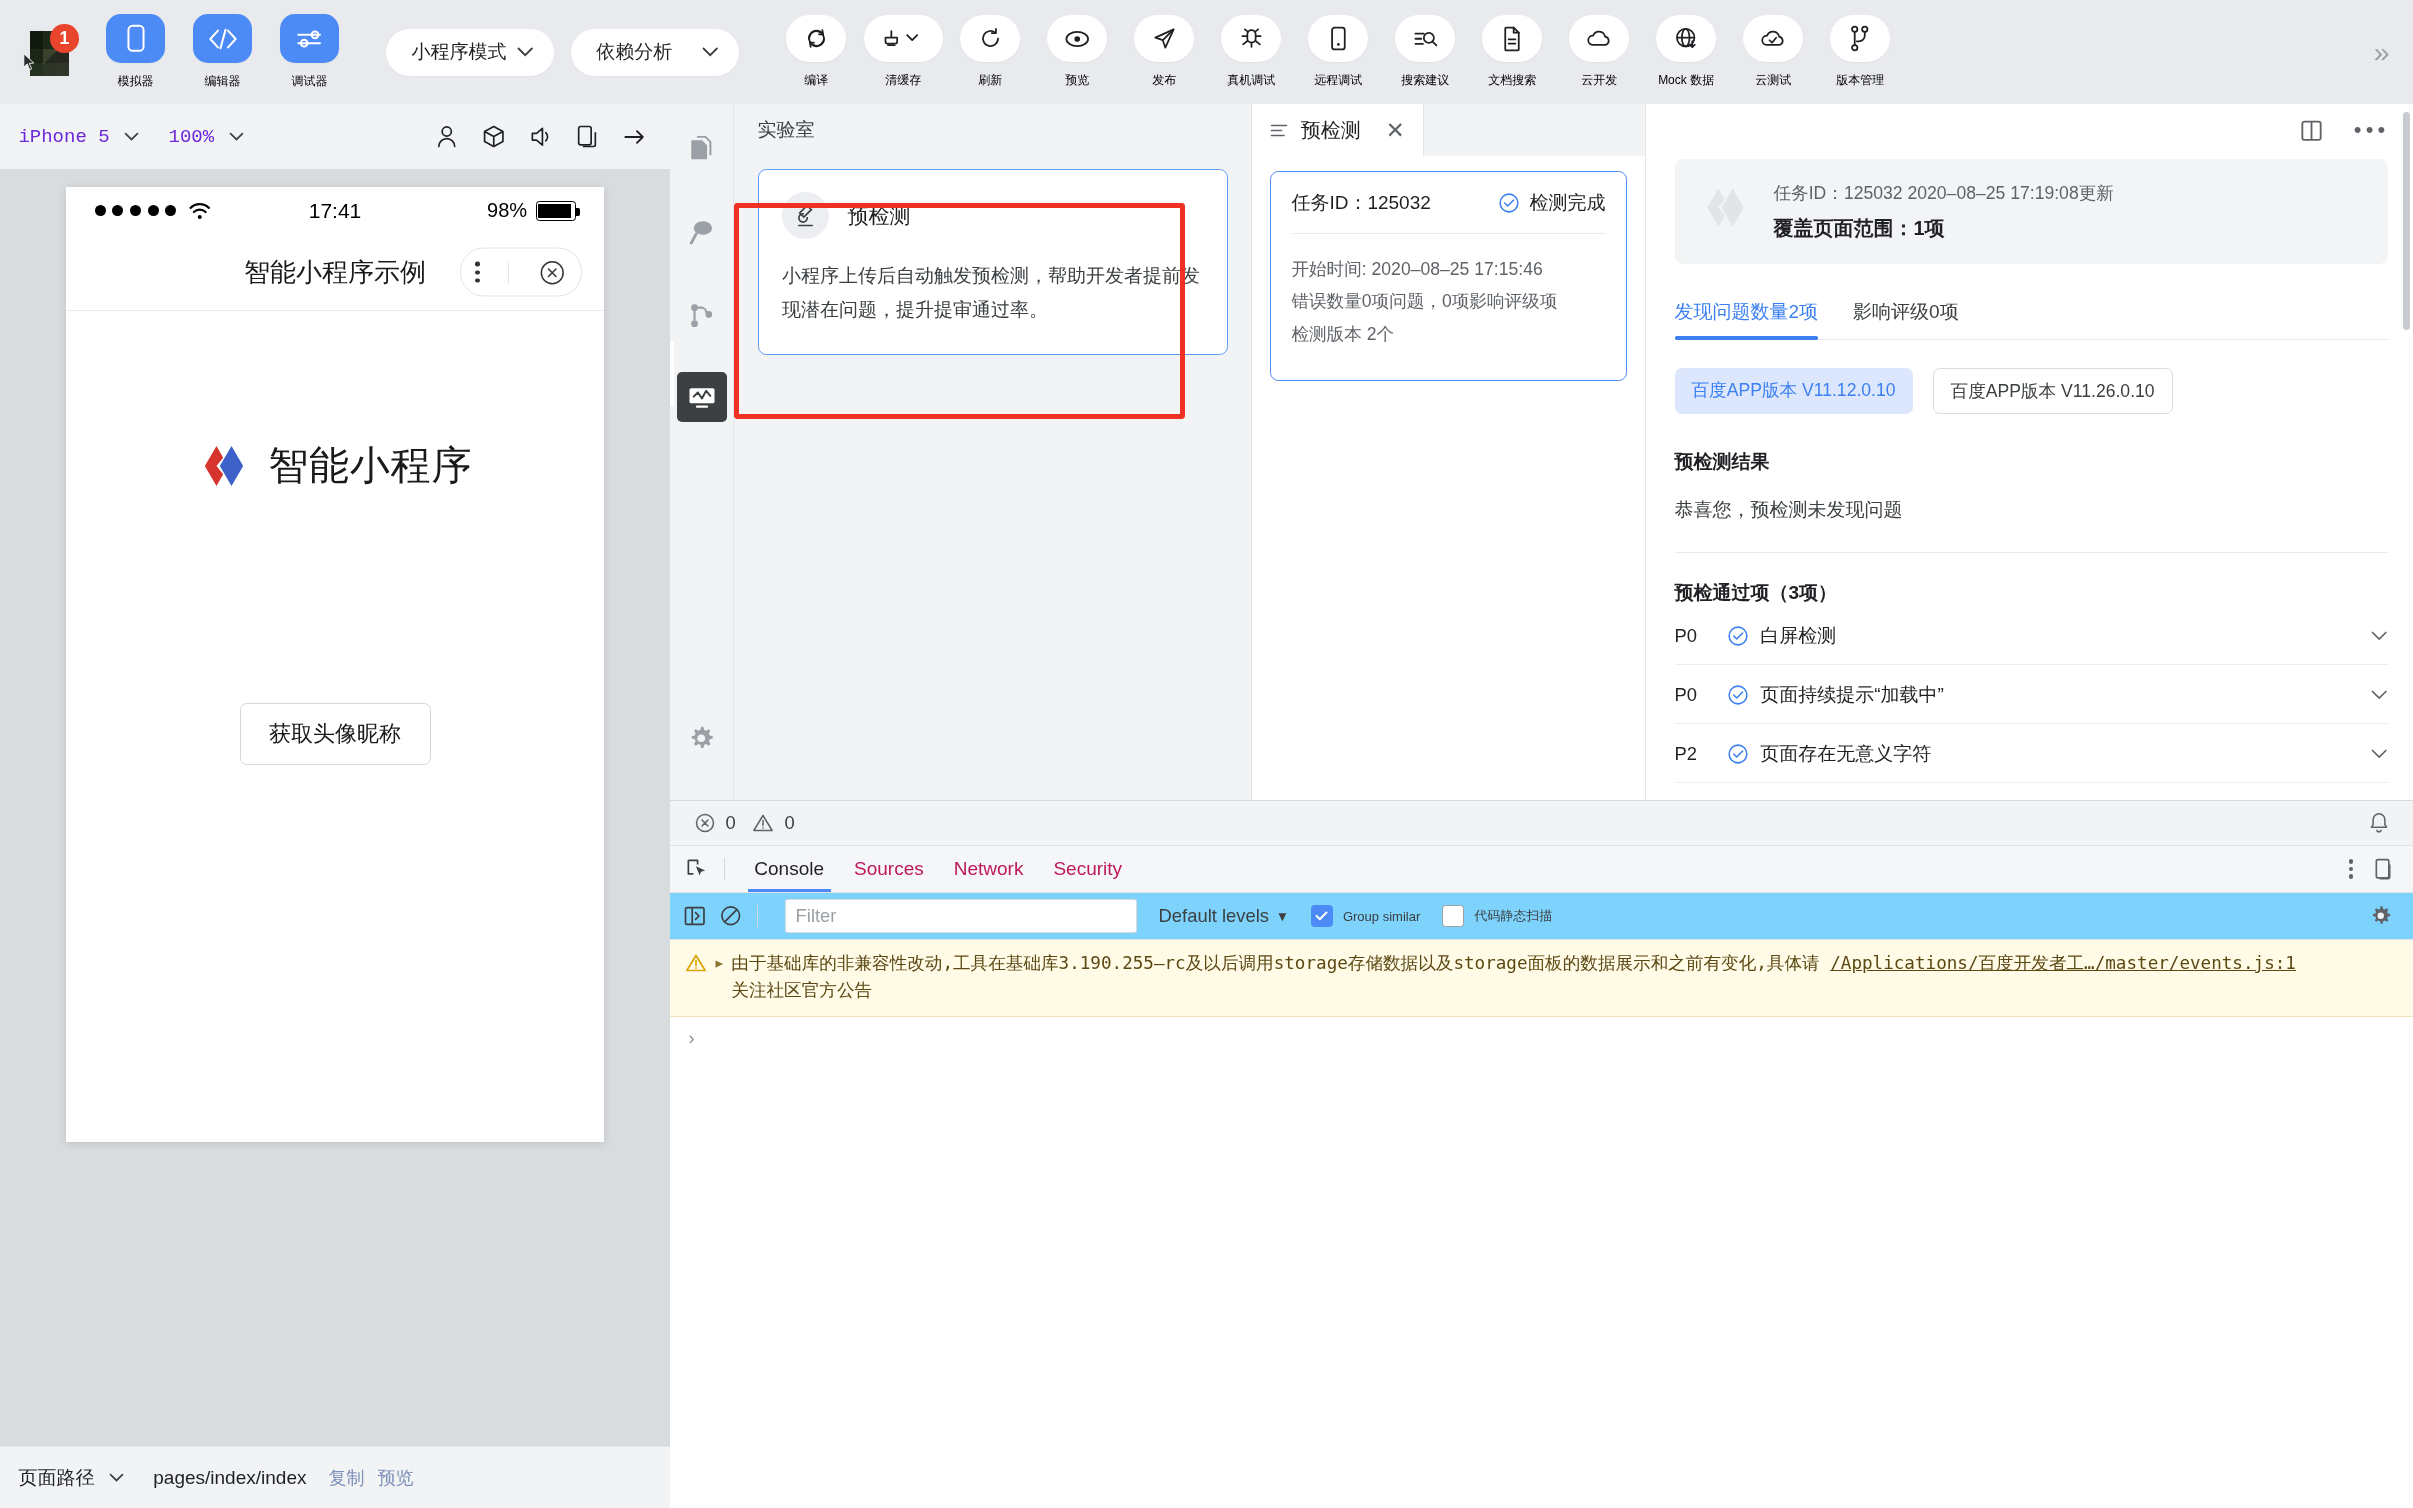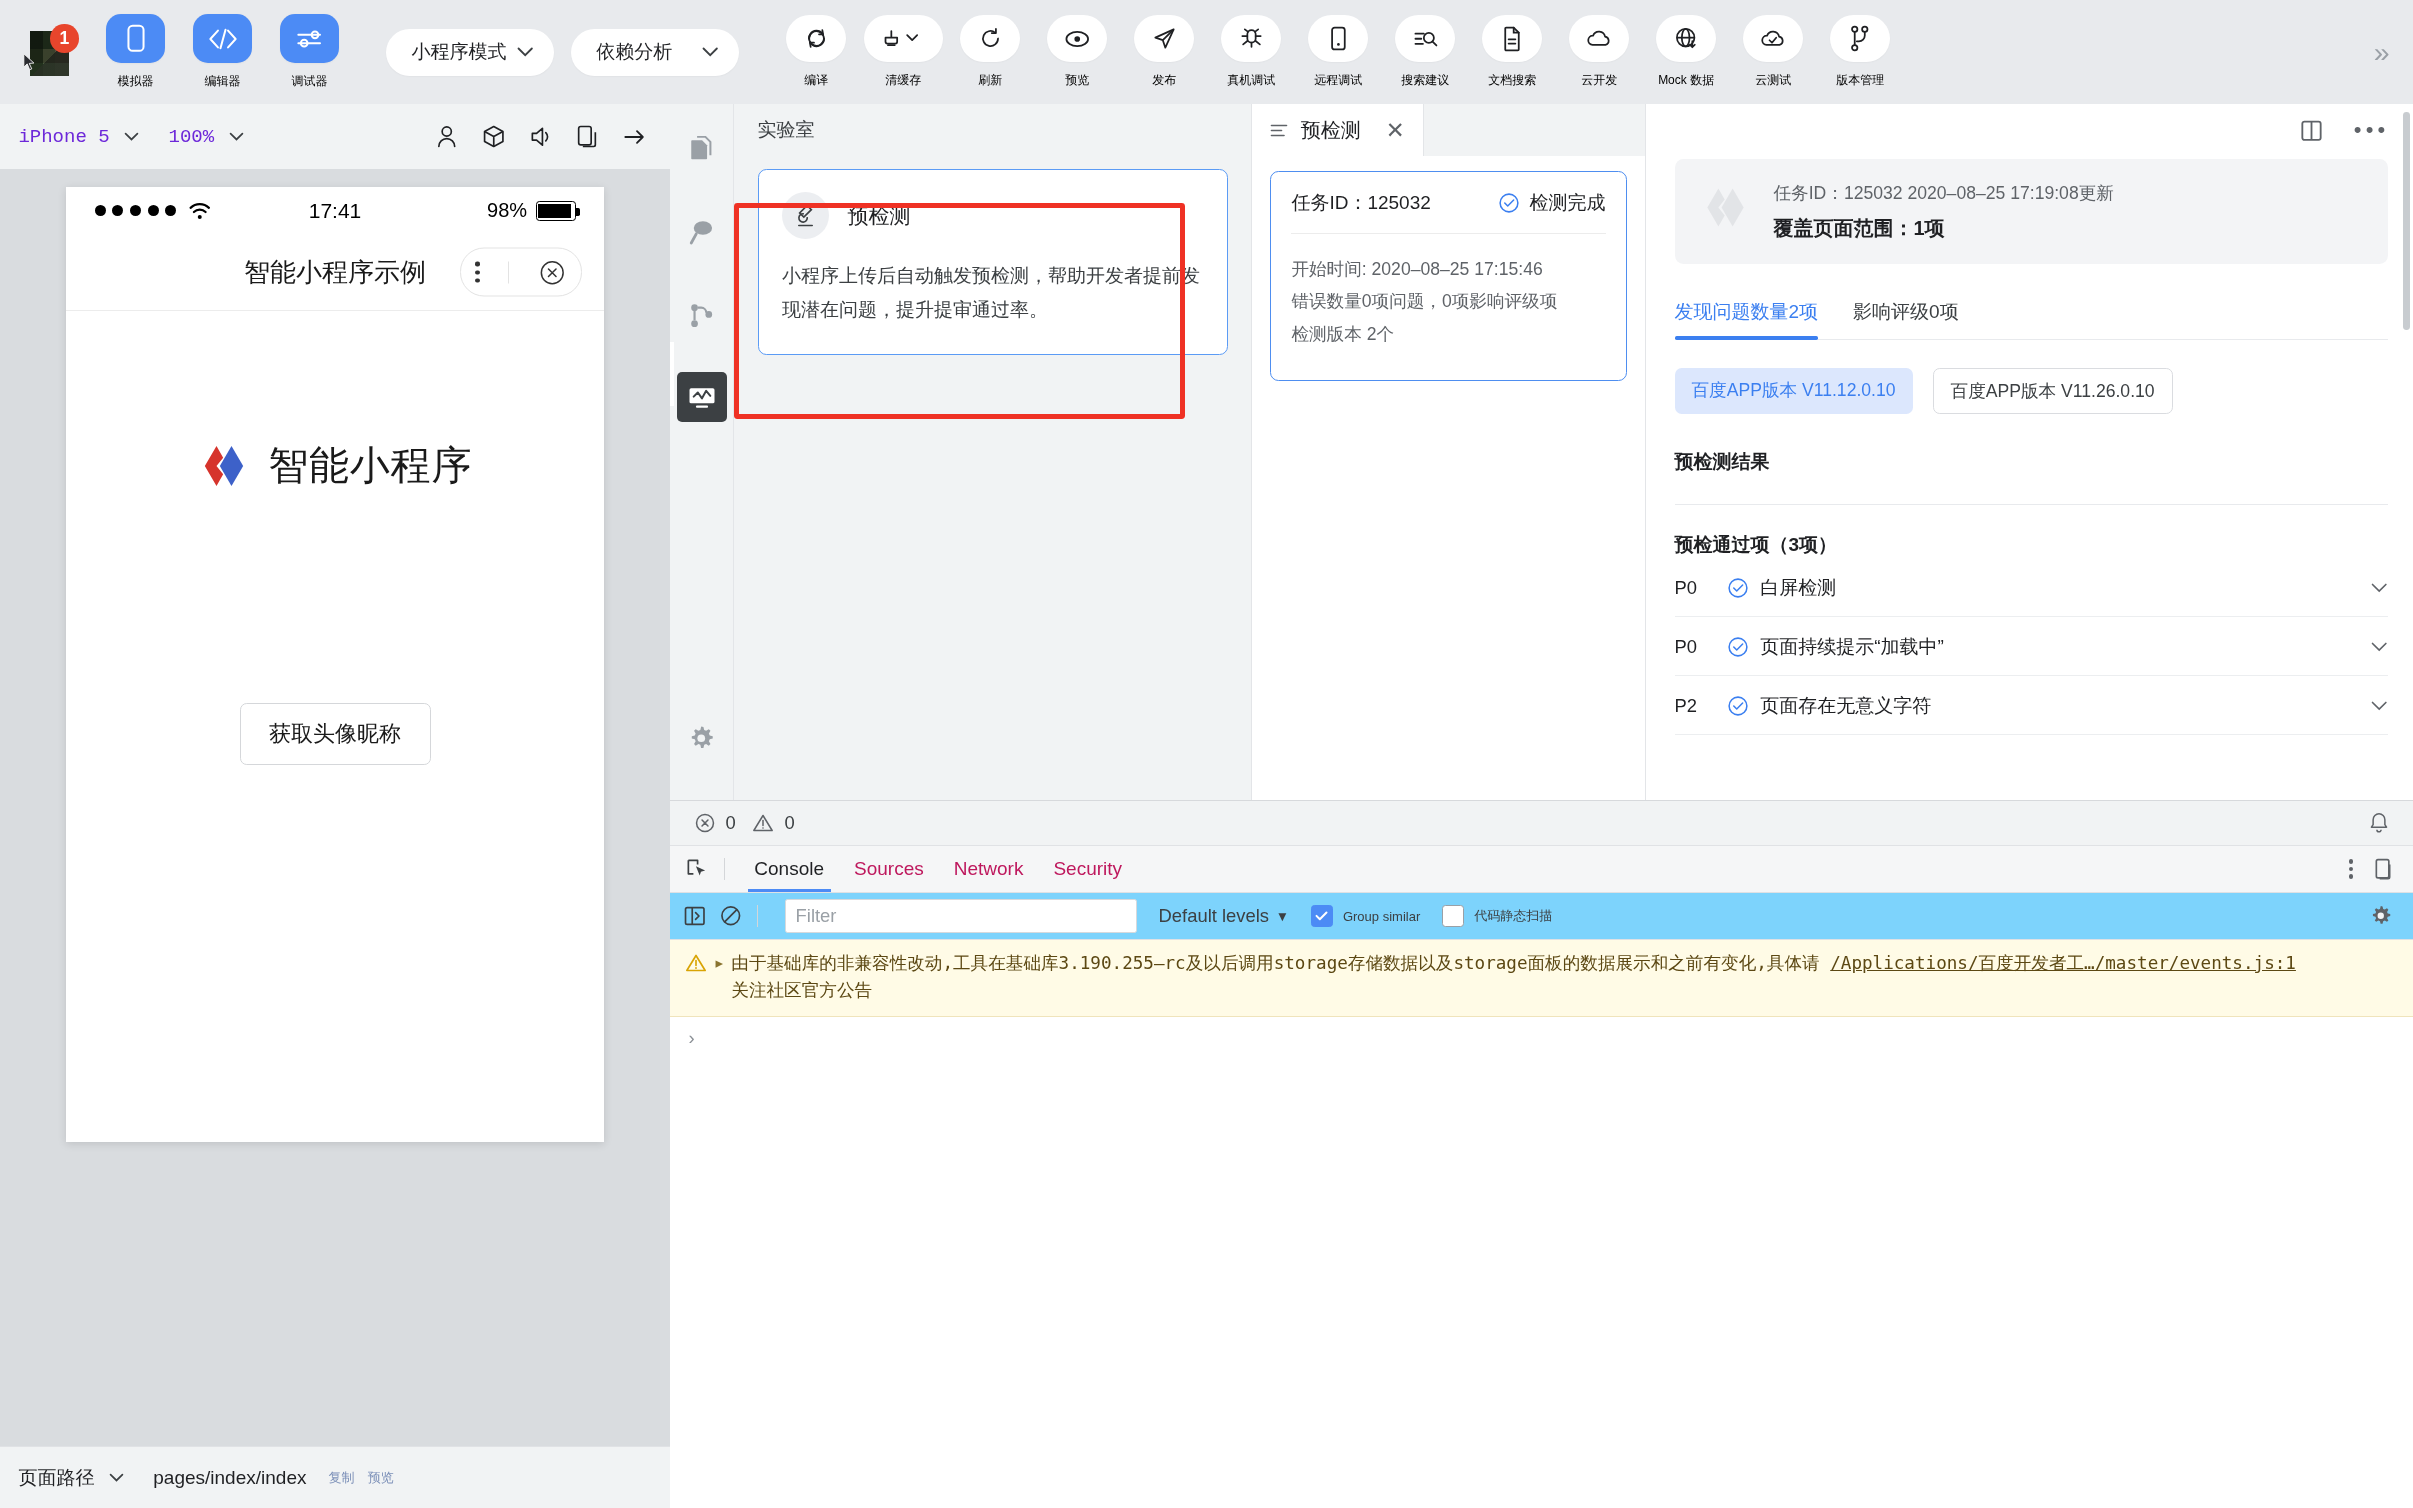--- a/index.html
+++ b/index.html
@@ -118,21 +118,21 @@
     margin-top: 210px; border: 0.8px solid #d5d7da; border-radius: 6.7px;
     padding: 15px 28.5px; font-size: 22px; color: #1a1a1a; background: #fff;
   }
 
   .sim-bottom {
     height: 62px; flex: 0 0 62px; background: #f1f3f4; display: flex; align-items: center;
     padding: 0 18.4px; gap: 0; border-top: 0.8px solid #e0e2e5;
   }
   .sb-label { font-size: 19px; color: #1f2023; }
   .sb-path { font-size: 19px; color: #1f2023; margin-left: 28.5px; }
-  .sb-link { font-size: 13px; color: #7c90b8; margin-left: 22px; }
+  .sb-link { font-size: 18px; color: #7c90b8; margin-left: 22px; }
 
   
   .right-col { flex: 1; display: flex; flex-direction: column; min-width: 0; background: #fff; }
   .panels { flex: 0 0 696px; display: flex; min-height: 0; }
 
   
   .rail {
     width: 64px; flex: 0 0 64px; background: #f1f3f4; border-right: 0.8px solid #e3e5e8;
     display: flex; flex-direction: column; align-items: center; padding-top: 22px; position: relative;
   }
@@ -656,20 +656,21 @@
             <div class="tab active">发现问题数量2项</div>
             <div class="tab">影响评级0项</div>
           </div>
 
           <div class="chips">
             <div class="chip sel">百度APP版本 V11.12.0.10</div>
             <div class="chip out">百度APP版本 V11.26.0.10</div>
           </div>
 
           <div class="sec-title">预检测结果</div>
+          <div class="sec-text">恭喜您，预检测未发现问题</div>
           <div class="hr"></div>
           <div class="pass-title">预检通过项（3项）</div>
 
           <div class="pass-row">
             <div class="pr-p">P0</div>
             <span class="pr-ck">
                 <svg width="22" height="22" viewBox="0 0 26 26">
                   <circle cx="13" cy="13" r="10.5" fill="none" stroke="#3b7ff0" stroke-width="1.8"></circle>
                   <path d="M8 13 l3.5 3.5 L18.5 9.5" fill="none" stroke="#3b7ff0" stroke-width="1.8" stroke-linecap="round" stroke-linejoin="round"></path>
                 </svg>

